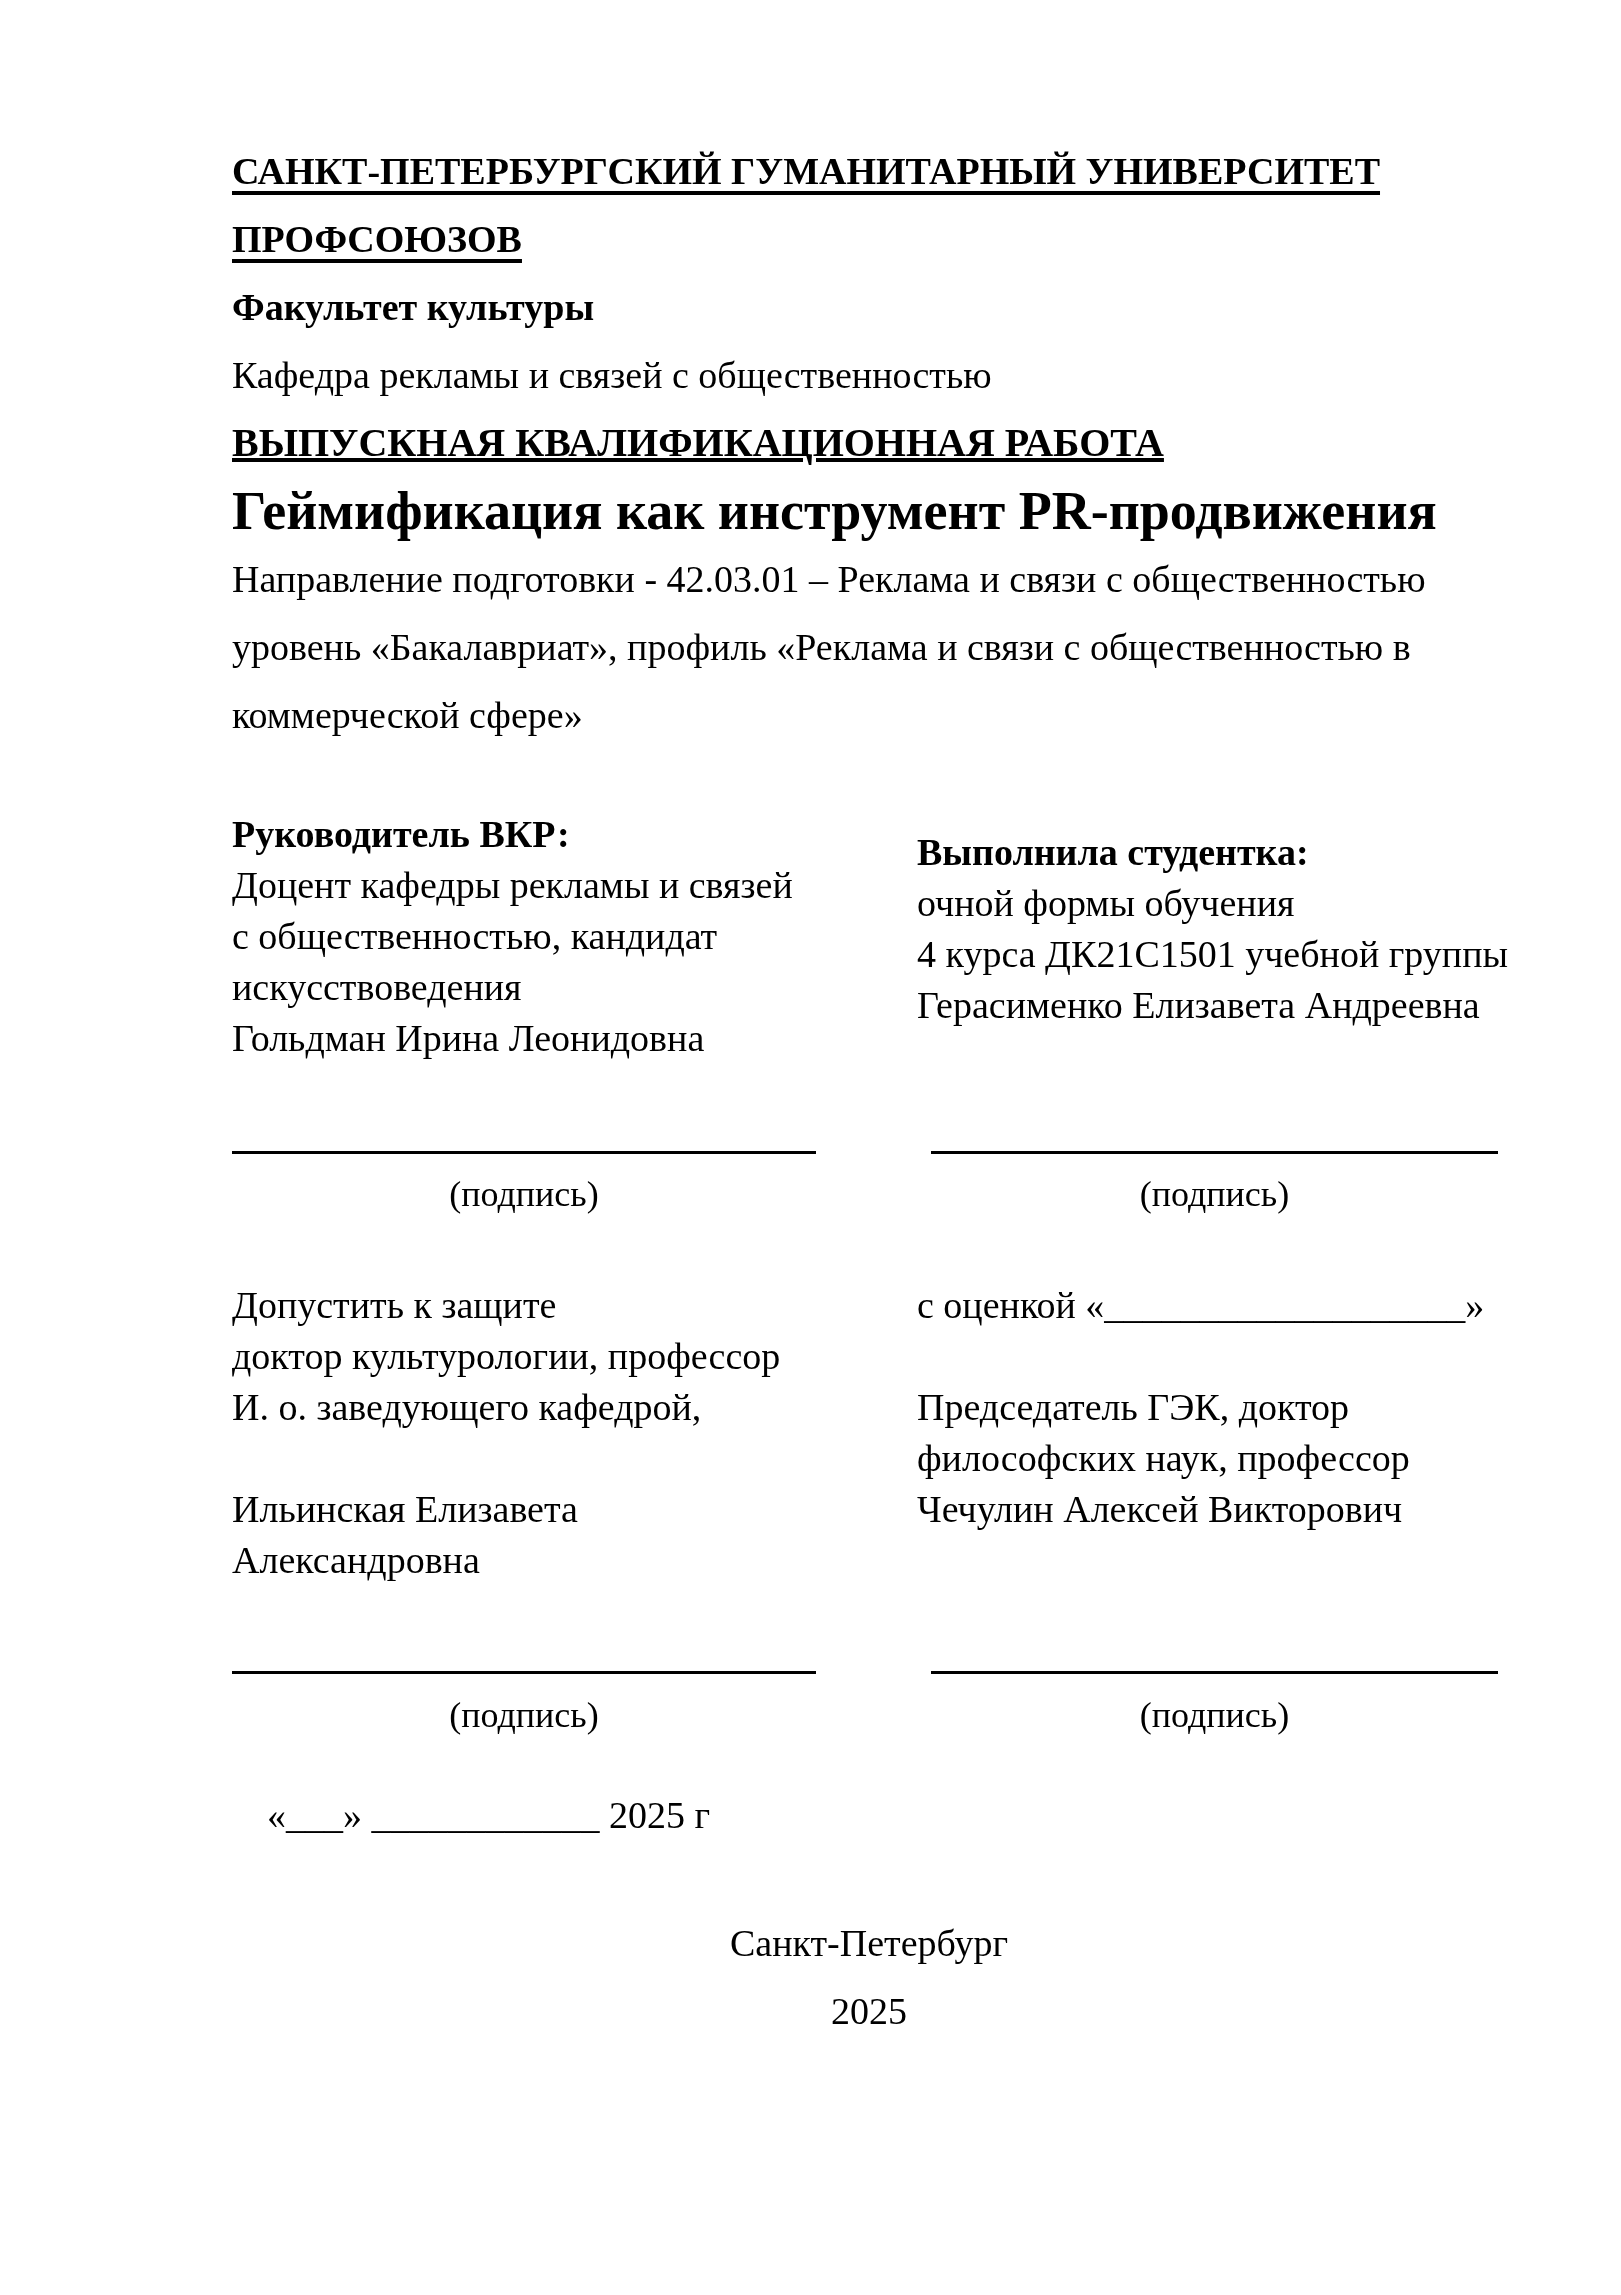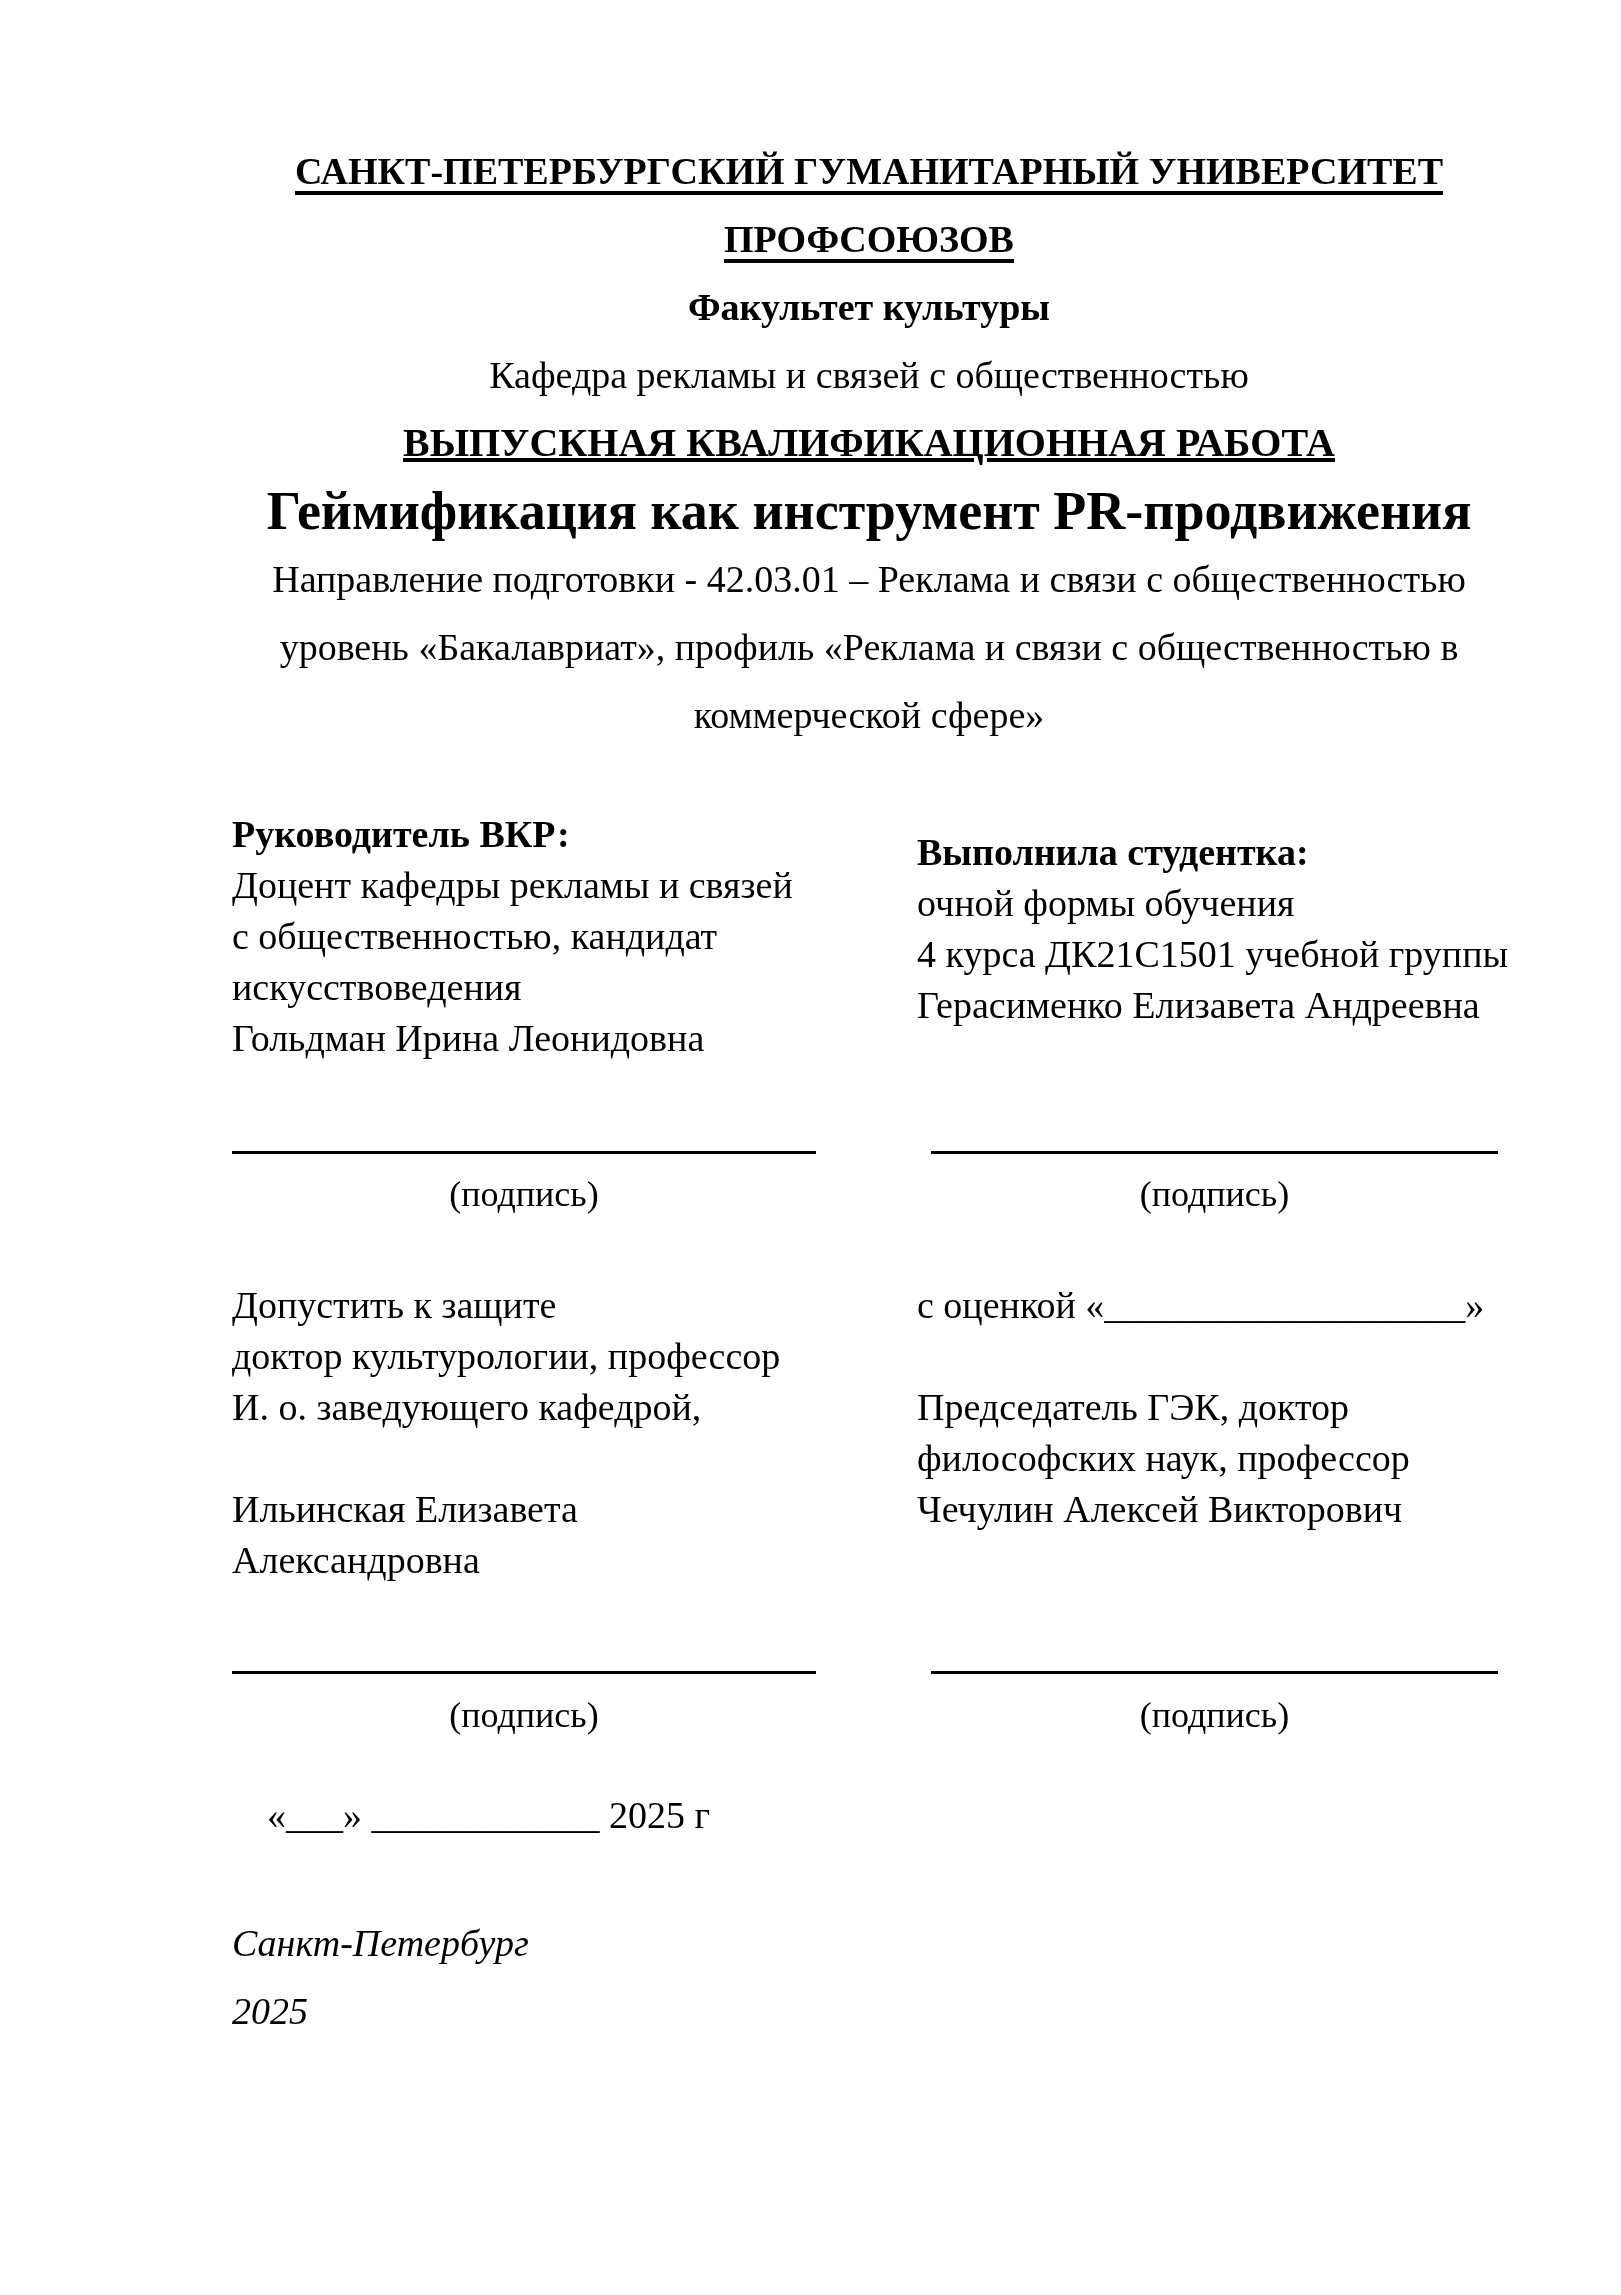--- a/index.html
+++ b/index.html
@@ -11,21 +11,21 @@
     color: #000000;
     font-family: "Liberation Serif", "DejaVu Serif", serif;
     font-size: 38px;
     overflow: hidden;
   }
   .header {
     position: absolute;
     left: 232px;
     width: 1274px;
     top: 137px;
-    text-align: center;
+    text-align: left;
   }
   .h-line { line-height: 68px; white-space: nowrap; }
   .b { font-weight: bold; }
   .u {
     text-decoration: underline;
     text-decoration-thickness: 3.9px;
     text-underline-offset: 7px;
   }
   .work-type { font-size: 40px; text-decoration: underline; }
   .thesis-title { font-size: 54px; }
@@ -57,23 +57,23 @@
     top: 1790px;
     white-space: nowrap;
     line-height: 51px;
     margin-left: 35px;
   }
   .footer {
     position: absolute;
     left: 232px;
     width: 1274px;
     top: 1909px;
+    text-align: center;
     line-height: 68px;
     font-size: 38px;
-    font-style: italic;
   }
 </style>
 </head>
 <body>
 
 <div class="page">
 
   <div class="header">
     <div class="h-line b u">САНКТ-ПЕТЕРБУРГСКИЙ ГУМАНИТАРНЫЙ УНИВЕРСИТЕТ</div>
     <div class="h-line b u">ПРОФСОЮЗОВ</div>

